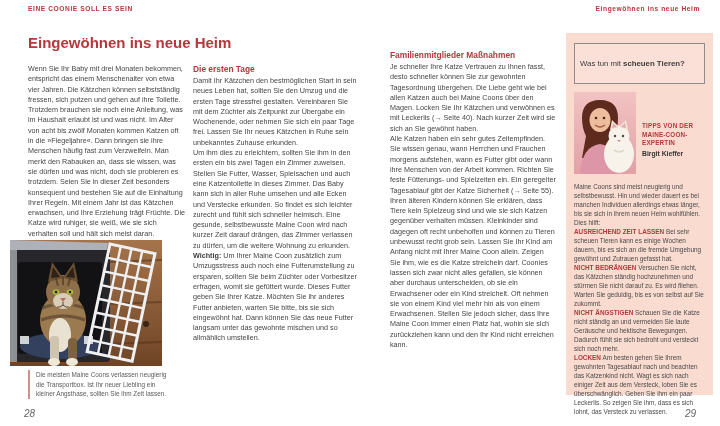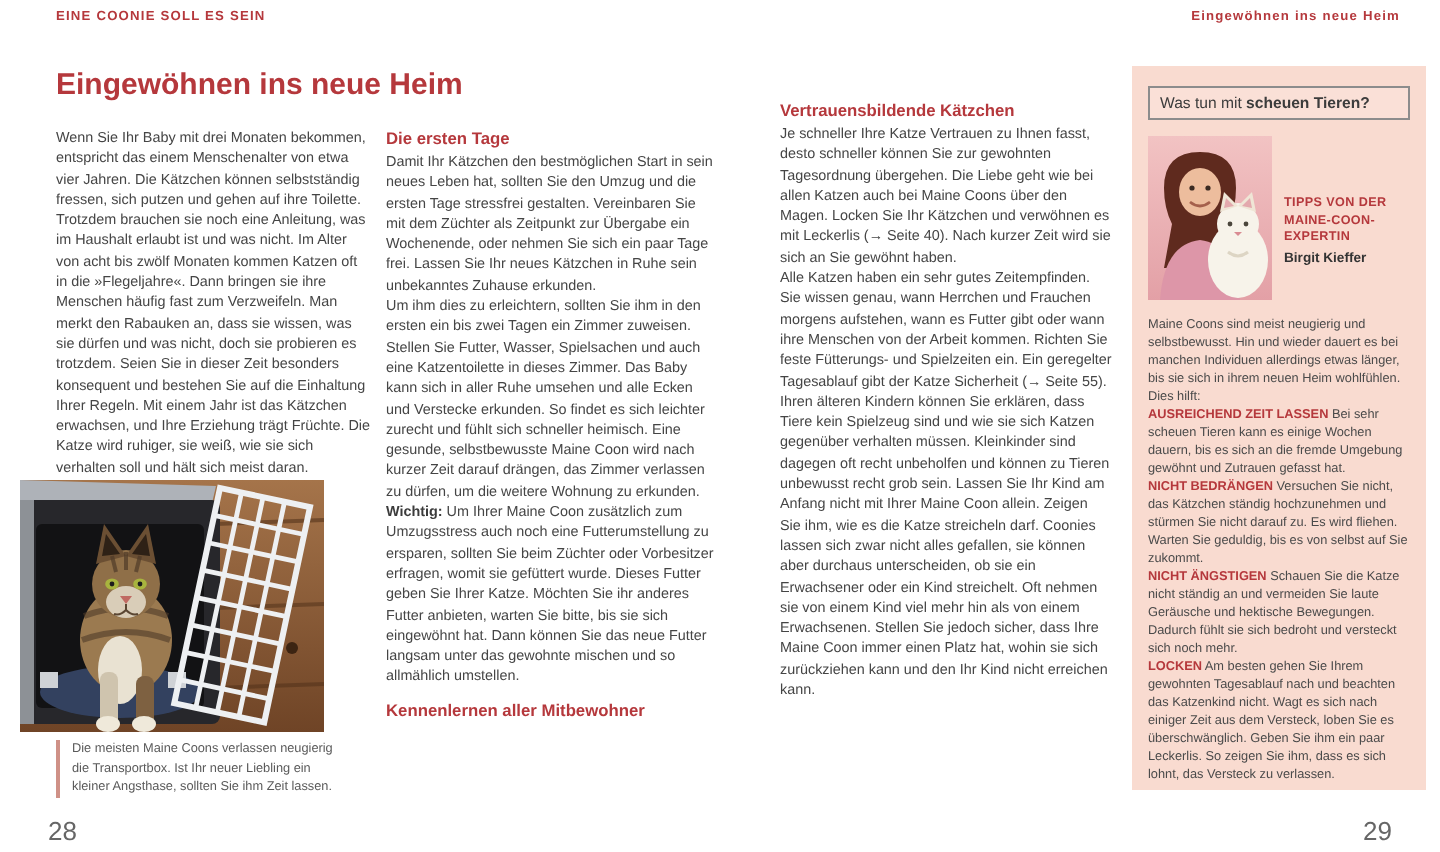--- a/index.html
+++ b/index.html
@@ -26,27 +26,27 @@
   .col1{left:28px;top:64px;width:158px;}
   .col2{left:193px;top:64px;width:164px;}
   .col3{left:390px;top:44px;width:166px;}
 
   .photo-main{position:absolute;left:10px;top:240px;width:152px;height:126px;
               overflow:hidden;}
   .caption{position:absolute;left:28px;top:370px;width:138px;
            border-left:2px solid #cf9187;padding-left:6px;
            font-size:6.4px;line-height:9.6px;color:#5a5a5a;}
 
-  .pagenum{position:absolute;top:408px;font-size:13px;color:#666;}
+  .pagenum{position:absolute;top:408px;font-size:10px;color:#666;font-style:italic;}
   .pn-left{left:24px;}
   .pn-right{right:12px;margin-left:28px;}
 
   .sidebar{position:absolute;left:566px;top:33px;width:147px;height:362px;
            background:#f9dbd0;box-sizing:border-box;padding:10px 8px 8px 8px;}
-  .sb-title-box{border:1px solid #8c8c8c;padding:3px 5px;
+  .sb-title-box{border:1px solid #8c8c8c;padding:15px 5px;
                 font-size:7.8px;color:#3c3c3c;background:rgba(255,255,255,.15);}
   .sb-title-box b{font-weight:bold;}
   .sb-row{display:flex;gap:6px;margin-top:8px;}
   .sb-photo{width:62px;height:82px;flex:0 0 62px;overflow:hidden;}
   .sb-expert{padding-top:30px;}
   .sb-expert-label{color:#b5383c;font-weight:bold;font-size:6.3px;
                    line-height:8.6px;letter-spacing:.2px;width:63px;}
   .sb-expert-name{color:#333;font-weight:bold;font-size:6.8px;margin-top:2px;}
   .sb-body{margin-top:8px;font-size:6.4px;line-height:9px;color:#4a4a4a;}
   .sb-body p{margin:0 0 0 0;}
@@ -123,25 +123,24 @@
 
   <div class="caption">Die meisten Maine Coons verlassen neugierig die Transportbox. Ist Ihr neuer Liebling ein kleiner Angsthase, sollten Sie ihm Zeit lassen.</div>
 
   <div class="pagenum pn-left">28</div>
 
   <div class="col col2">
     <h2 class="first">Die ersten Tage</h2>
     <p>Damit Ihr Kätzchen den bestmöglichen Start in sein neues Leben hat, sollten Sie den Umzug und die ersten Tage stressfrei gestalten. Vereinbaren Sie mit dem Züchter als Zeitpunkt zur Übergabe ein Wochenende, oder nehmen Sie sich ein paar Tage frei. Lassen Sie Ihr neues Kätzchen in Ruhe sein unbekanntes Zuhause erkunden.</p>
     <p>Um ihm dies zu erleichtern, sollten Sie ihm in den ersten ein bis zwei Tagen ein Zimmer zuweisen. Stellen Sie Futter, Wasser, Spielsachen und auch eine Katzentoilette in dieses Zimmer. Das Baby kann sich in aller Ruhe umsehen und alle Ecken und Verstecke erkunden. So findet es sich leichter zurecht und fühlt sich schneller heimisch. Eine gesunde, selbstbewusste Maine Coon wird nach kurzer Zeit darauf drängen, das Zimmer verlassen zu dürfen, um die weitere Wohnung zu erkunden.</p>
     <p><span class="lead">Wichtig:</span><span> Um Ihrer Maine Coon zusätzlich zum Umzugsstress auch noch eine Futterumstellung zu ersparen, sollten Sie beim Züchter oder Vorbesitzer erfragen, womit sie gefüttert wurde. Dieses Futter geben Sie Ihrer Katze. Möchten Sie ihr anderes Futter anbieten, warten Sie bitte, bis sie sich eingewöhnt hat. Dann können Sie das neue Futter langsam unter das gewohnte mischen und so allmählich umstellen.</span></p>
-    <h2>Kennenlernen aller Mitbewohner</h2>
   </div>
 
   <div class="col col3">
-    <h2>Vertrauensbildende Kätzchen</h2>
+    <h2>Familienmitglieder Maßnahmen</h2>
     <p>Je schneller Ihre Katze Vertrauen zu Ihnen fasst, desto schneller können Sie zur gewohnten Tagesordnung übergehen. Die Liebe geht wie bei allen Katzen auch bei Maine Coons über den Magen. Locken Sie Ihr Kätzchen und verwöhnen es mit Leckerlis (→ Seite 40). Nach kurzer Zeit wird sie sich an Sie gewöhnt haben.</p>
     <p>Alle Katzen haben ein sehr gutes Zeitempfinden. Sie wissen genau, wann Herrchen und Frauchen morgens aufstehen, wann es Futter gibt oder wann ihre Menschen von der Arbeit kommen. Richten Sie feste Fütterungs- und Spielzeiten ein. Ein geregelter Tagesablauf gibt der Katze Sicherheit (→ Seite 55).</p>
     <p>Ihren älteren Kindern können Sie erklären, dass Tiere kein Spielzeug sind und wie sie sich Katzen gegenüber verhalten müssen. Kleinkinder sind dagegen oft recht unbeholfen und können zu Tieren unbewusst recht grob sein. Lassen Sie Ihr Kind am Anfang nicht mit Ihrer Maine Coon allein. Zeigen Sie ihm, wie es die Katze streicheln darf. Coonies lassen sich zwar nicht alles gefallen, sie können aber durchaus unterscheiden, ob sie ein Erwachsener oder ein Kind streichelt. Oft nehmen sie von einem Kind viel mehr hin als von einem Erwachsenen. Stellen Sie jedoch sicher, dass Ihre Maine Coon immer einen Platz hat, wohin sie sich zurückziehen kann und den Ihr Kind nicht erreichen kann.</p>
   </div>
 
   <aside class="sidebar">
     <div class="sb-title-box">
       <span>Was tun mit </span><b>scheuen Tieren?</b>
     </div>
     <div class="sb-row">

